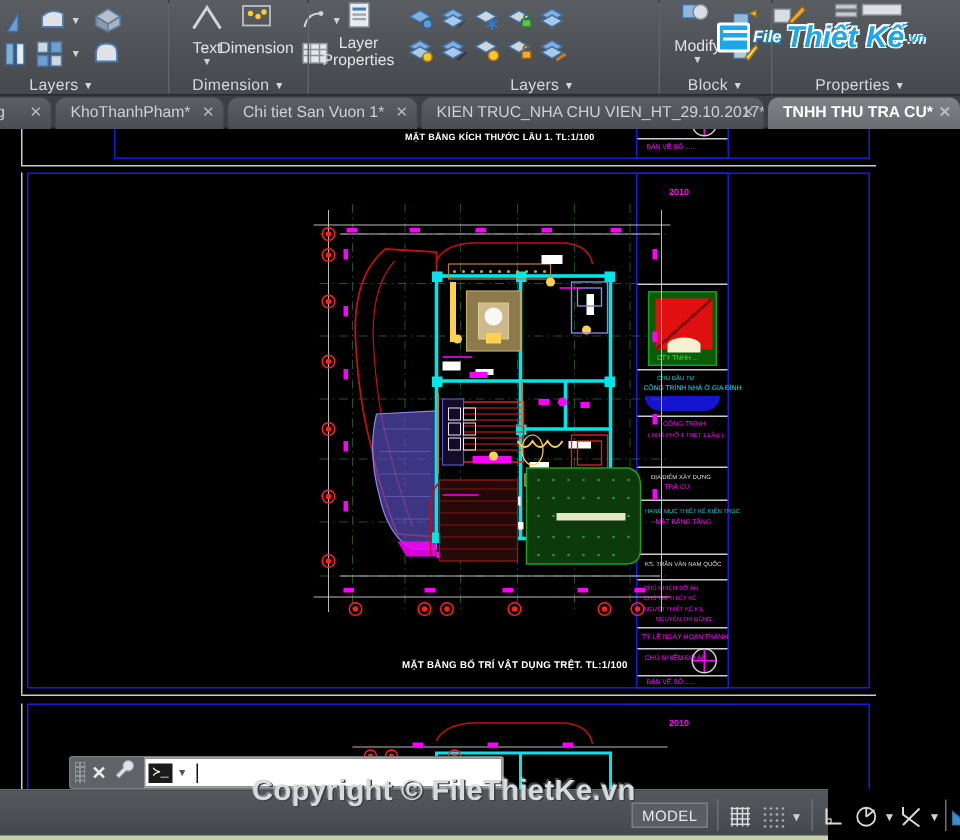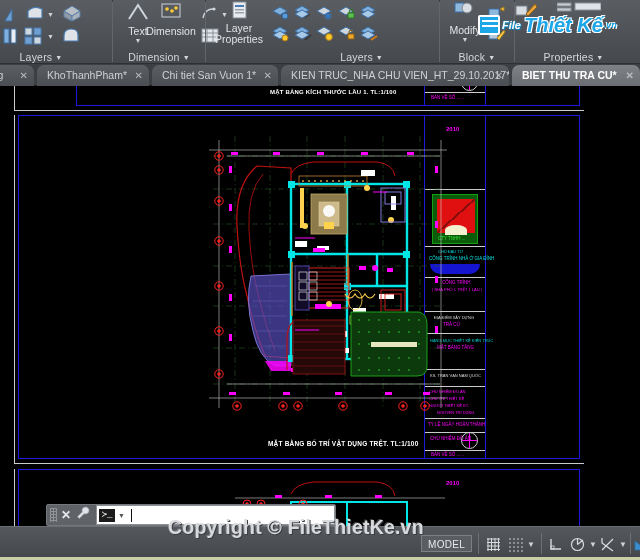--- a/index.html
+++ b/index.html
@@ -97,21 +97,21 @@
   }
   .promptbox {
     width: 16px; height: 13px; margin-left: 2px; background: #1b1b1b;
     color: #fff; font-family: "Liberation Mono", monospace; font-size: 9px;
     line-height: 13px; text-align: center;
   }
   .caretblink { width:1px; height: 13px; background:#111; margin-left: 6px; }
 
   
   .statusbar {
-    position: absolute; left: 0; top: 526px; width: 640px; height: 34px;
+    position: absolute; left: 0; top: 526px; width: 552px; height: 34px;
     background: linear-gradient(#55585c, #4a4d51 60%, #414448);
     border-top: 1px solid #6a6d71;
   }
   .statusbar::after{
     content:""; position:absolute; left:0; bottom:0; width:100%; height:3px;
     background:#c8cfa6;
   }
   .sb-model {
     position: absolute; left: 421px; top: 8px; height: 17px;
     padding: 0 6px; line-height: 17px;
@@ -400,21 +400,21 @@
     </div>
     <div class="ftab" style="left:152px; width:126px;">
       <span>Chi tiet San Vuon 1*</span>
       <span class="x">✕</span>
     </div>
     <div class="ftab" style="left:281px; width:228px;">
       <span>KIEN TRUC_NHA CHU VIEN_HT_29.10.2017*</span>
       <span class="x">✕</span>
     </div>
     <div class="ftab active" style="left:512px; width:128px;">
-      <span>BIET THU TRA CU*</span>
+      <span>TNHH THU TRA CU*</span>
       <span class="x">✕</span>
     </div>
   </div>
 
   <div class="canvas">
 
     <div class="frame" style="left:76px; top:-30px; width:504px; height:50px;"></div>
 
     <div class="wline" style="left:14px; top:24px; width:570px; height:1px;"></div>
     <div class="wline" style="left:14px; top:-30px; width:1px; height:54px;"></div>

